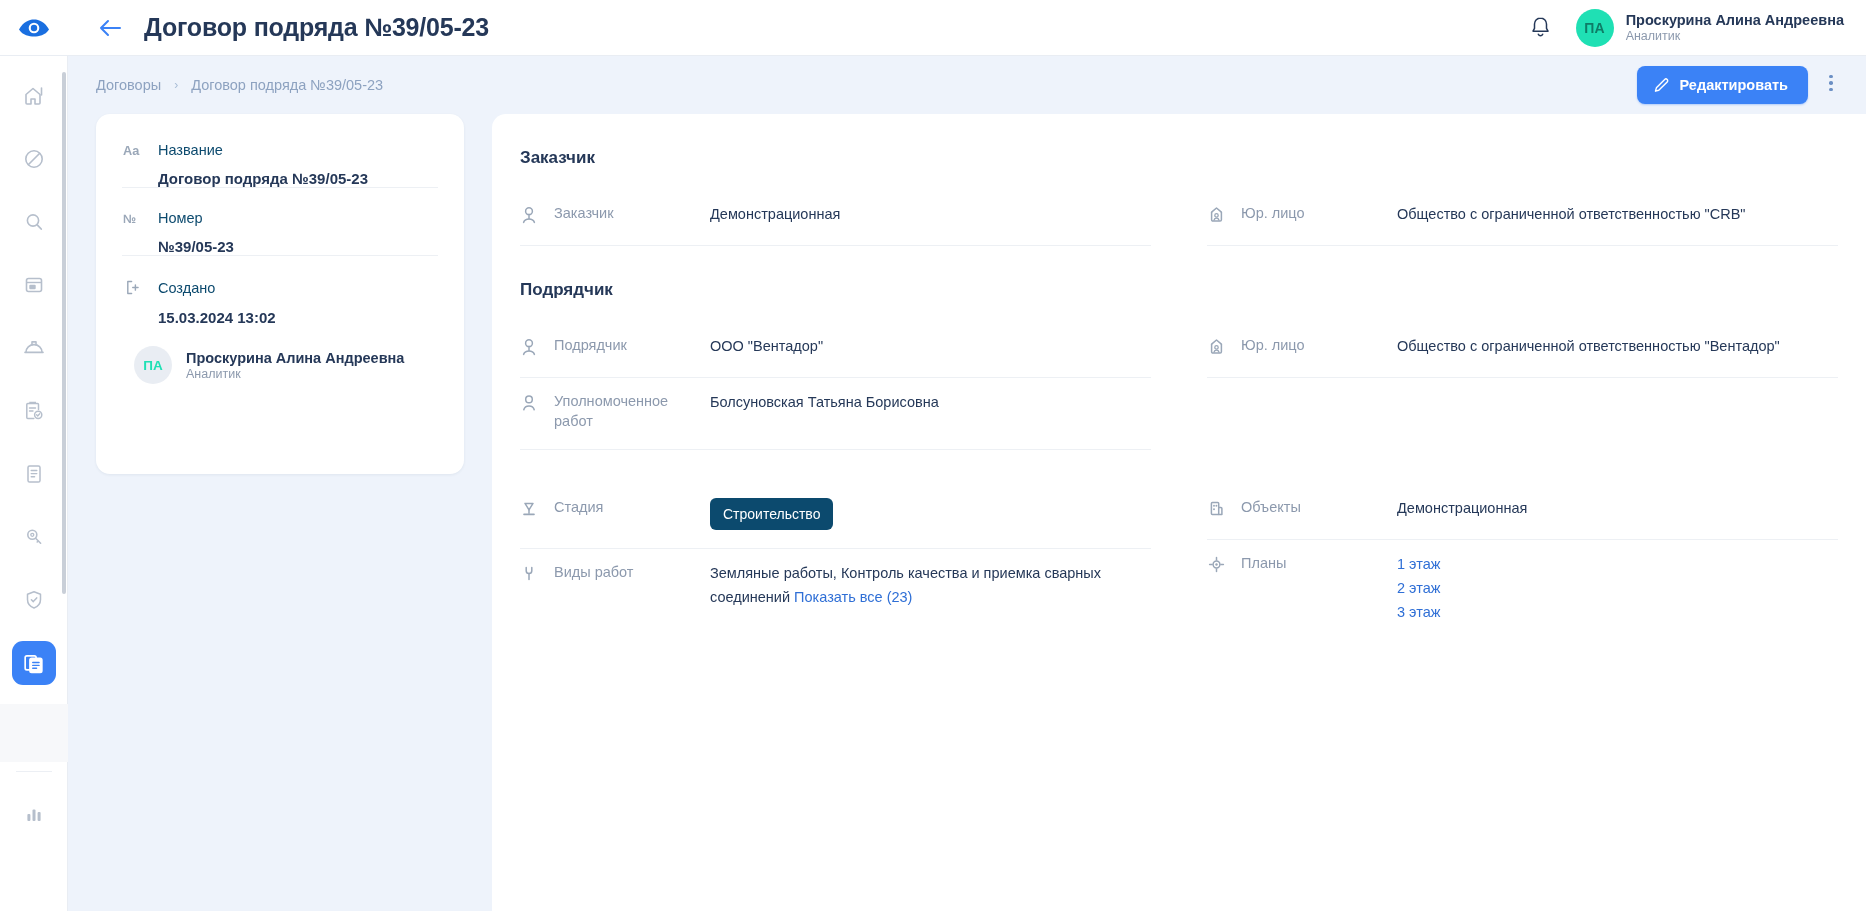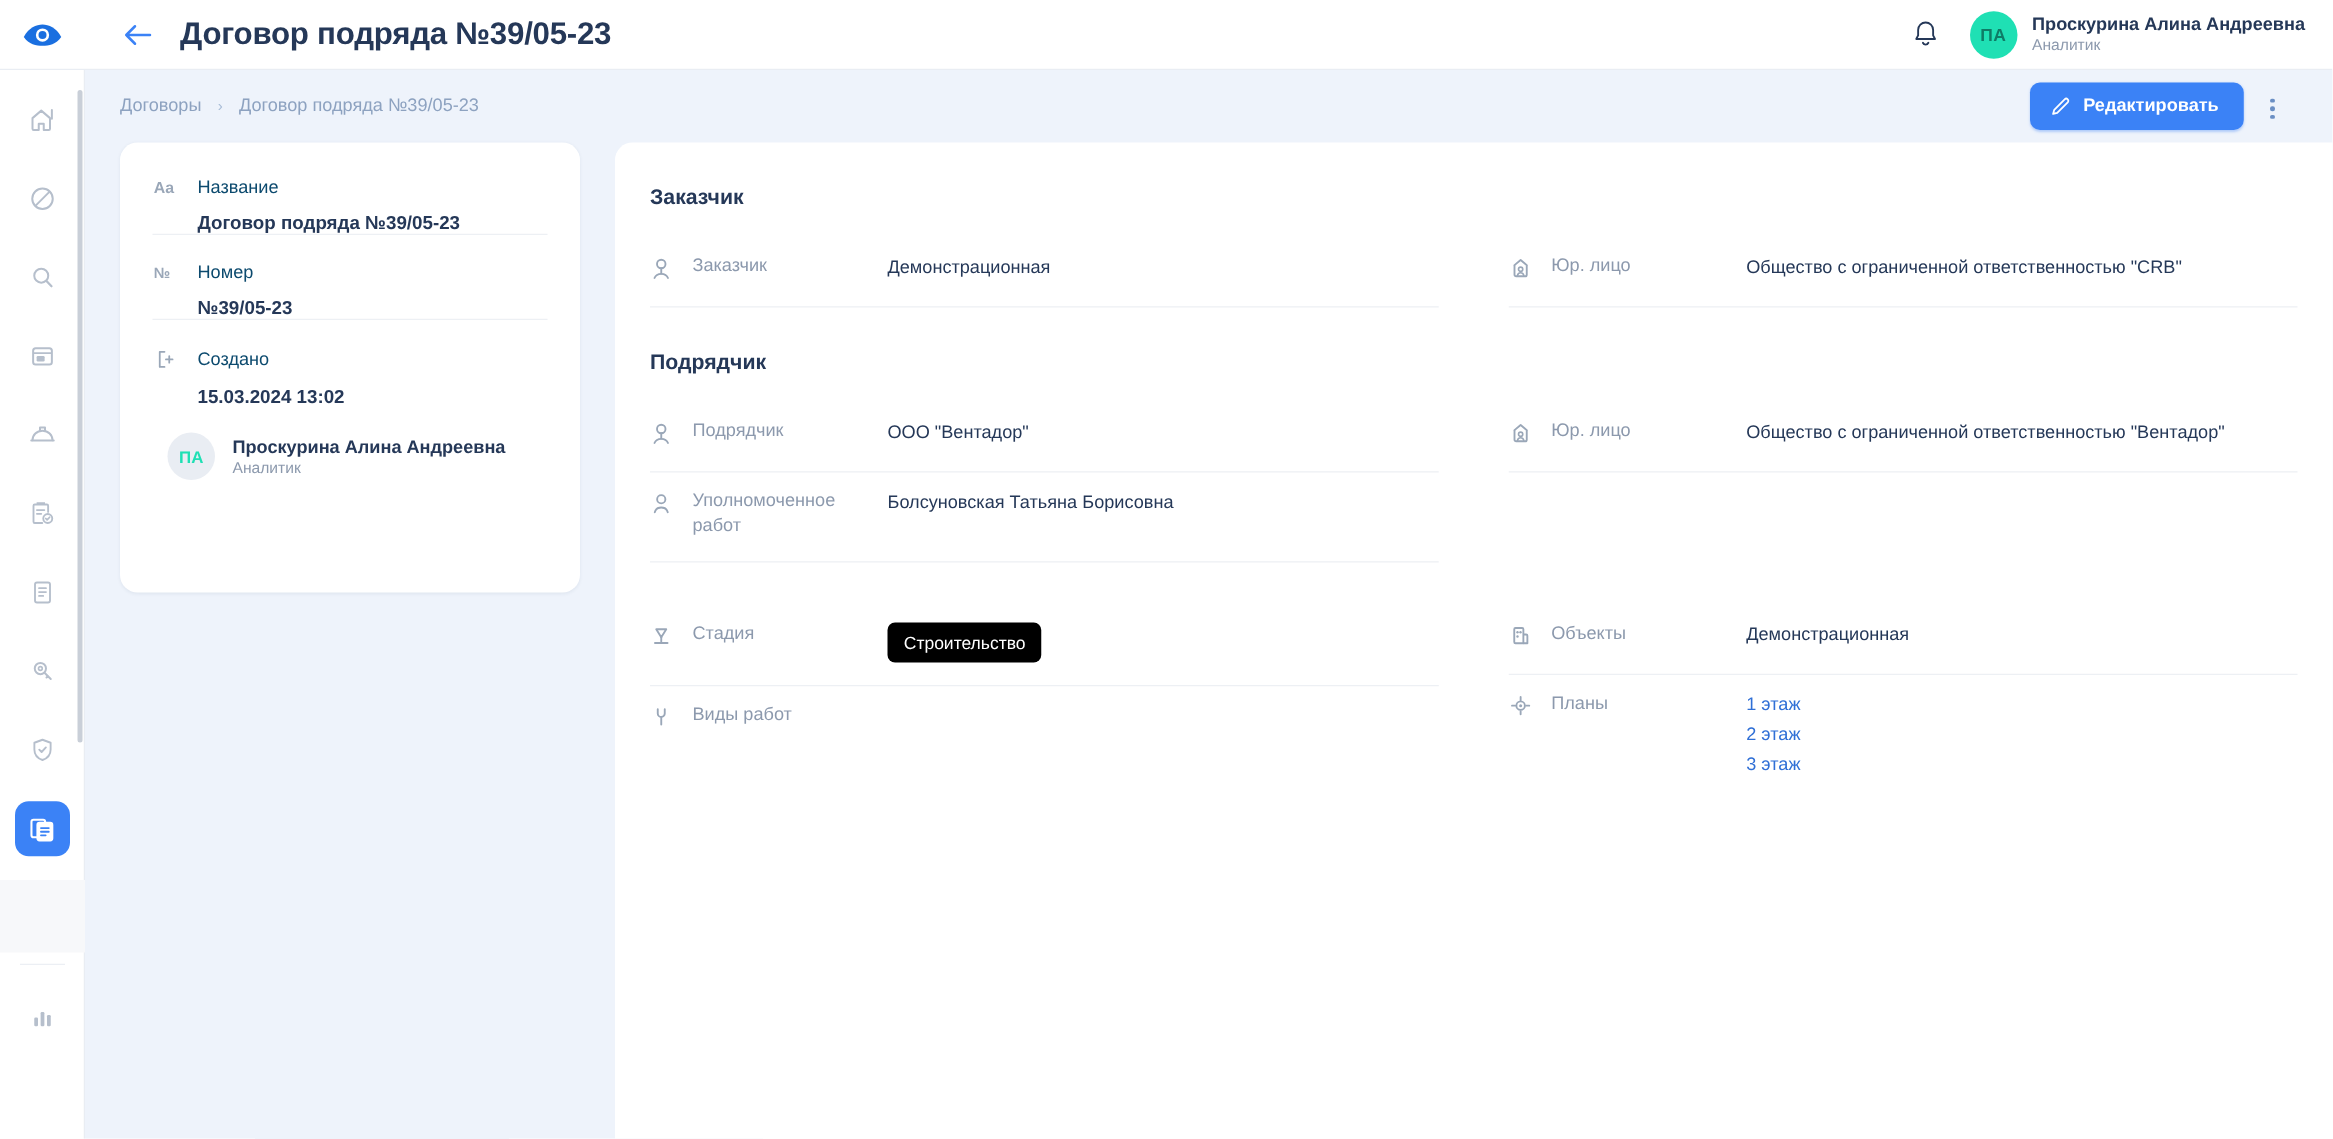--- a/index.html
+++ b/index.html
@@ -91,21 +91,21 @@
     display: flex; align-items: center;
     padding: 0 0 0 28px;
     background: #eef3fb;
   }
   .crumb {
     font-size: 14.5px; color: #8da2c0; cursor: pointer;
   }
   .crumb.link { color: #8da2c0; }
   .crumb-sep { margin: 0 13px; color: #a8bcd6; font-size: 12px; }
   .crumb.current { color: #8da2c0; cursor: default; }
-  .crumb-actions { margin-left: auto; display: flex; align-items: flex-end; gap: 6px; padding-right: 31px; }
+  .crumb-actions { margin-left: auto; display: flex; align-items: flex-start; gap: 6px; padding-right: 18px; }
   .btn-primary {
     background: #3b82f6; color: #fff; border: none;
     height: 38px; padding: 0 20px 0 16px; border-radius: 8px;
     font-size: 14.5px; font-weight: 600; cursor: pointer;
     display: flex; align-items: center; gap: 10px;
     font-family: "Liberation Sans", sans-serif;
     box-shadow: 0 1px 2px rgba(59,130,246,.35);
   }
   .kebab {
     width: 34px; height: 34px; display: flex; flex-direction: column;
@@ -160,21 +160,21 @@
     min-height: 56px;
   }
   .frow.noline { border-bottom: none; }
   .f-ico { width: 34px; min-width: 34px; padding-top: 1px; color: #9aa7b8; display: flex; }
   .f-label {
     width: 156px; min-width: 156px; font-size: 14.5px; color: #8c99ad;
     line-height: 1.35; padding-right: 10px;
   }
   .f-val { font-size: 14.5px; color: #253858; line-height: 1.45; }
   .badge {
-    display: inline-block; background: #000000; color: #fff;
+    display: inline-block; background: #0c4a6e; color: #fff;
     font-size: 14px; padding: 6px 13px; border-radius: 6px;
   }
   .lnk { color: #2f6fd6; cursor: pointer; display: block; }
   .lnk + .lnk { margin-top: 3px; }
   .showall { color: #2f6fd6; cursor: pointer; display: inline-block; margin-top: 3px; }
   .spacer-row { min-height: 56px; padding: 14px 0 18px 0; }
 </style>
 </head>
 <body>
 
@@ -470,20 +470,24 @@
                   </span>
                 </div>
                 <div class="frow noline">
                   <span class="f-ico">
                     <svg width="18" height="19" viewBox="0 0 18 19" fill="none">
                       <path d="M6.2 3.4v3.3a2.8 2.8 0 0 0 5.6 0V3.4" stroke="#9aa7b8" stroke-width="1.5" stroke-linecap="round"></path>
                       <path d="M9 9.6v6" stroke="#9aa7b8" stroke-width="1.5" stroke-linecap="round"></path>
                     </svg>
                   </span>
                   <span class="f-label">Виды работ</span>
+                  <span class="f-val" style="max-width:420px">
+                    <span>Земляные работы, Контроль качества и приемка сварных соединений</span>
+                    <span class="showall">Показать все (23)</span>
+                  </span>
                 </div>
               </div>
               <div class="col">
                 <div class="frow">
                   <span class="f-ico">
                     <svg width="19" height="19" viewBox="0 0 19 19" fill="none">
                       <path d="M4.4 4.4a1 1 0 0 1 1-1h5.3a1 1 0 0 1 1 1v11.2H5.4a1 1 0 0 1-1-1V4.4Z" stroke="#9aa7b8" stroke-width="1.5" stroke-linejoin="round"></path>
                       <path d="M11.7 8.6h2.2a1 1 0 0 1 1 1v6h-3.2" stroke="#9aa7b8" stroke-width="1.5" stroke-linejoin="round"></path>
                       <circle cx="7" cy="6.8" r=".95" fill="#9aa7b8"></circle>
                       <circle cx="9.4" cy="6.8" r=".95" fill="#9aa7b8"></circle>

